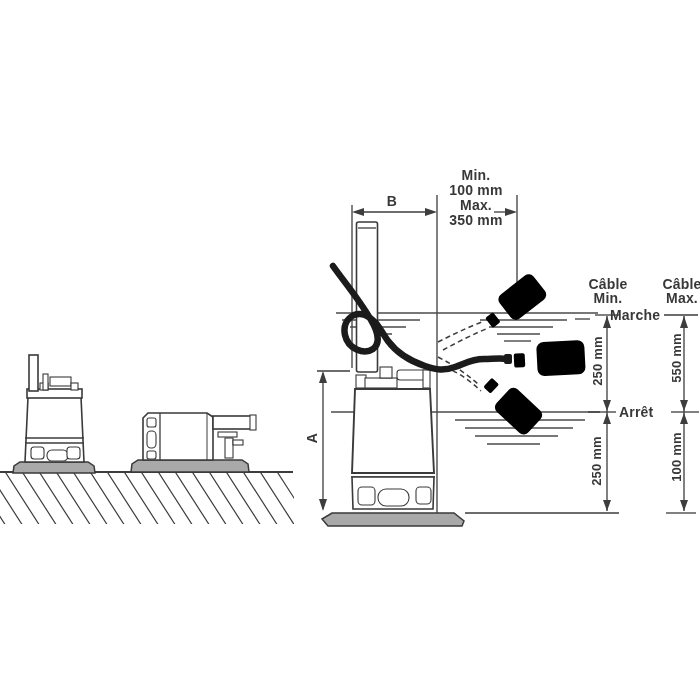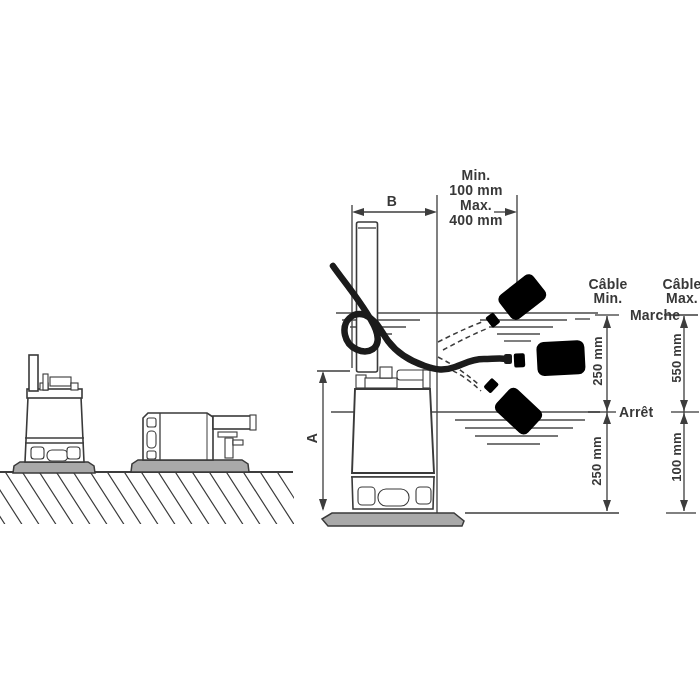--- a/index.html
+++ b/index.html
@@ -197,30 +197,30 @@
     <polygon class="arrow" points="684,413 680,424 688,424"></polygon>
     <polygon class="arrow" points="684,511 680,500 688,500"></polygon>
   </g>
 </svg>
 
 <div class="lbl" style="left:392px;top:201px;">B</div>
 
 <div class="lbl" style="left:476px;top:175px;">Min.</div>
 <div class="lbl" style="left:476px;top:190px;">100 mm</div>
 <div class="lbl" style="left:476px;top:205px;">Max.</div>
-<div class="lbl" style="left:476px;top:220px;">400 mm</div>
+<div class="lbl" style="left:476px;top:220px;">350 mm</div>
 
 <div class="lbl rot" style="left:312px;top:438px;font-size:14px;">A</div>
 
 <div class="lbl" style="left:608px;top:284px;">Câble</div>
 <div class="lbl" style="left:608px;top:298px;">Min.</div>
 <div class="lbl" style="left:682px;top:284px;">Câble</div>
 <div class="lbl" style="left:682px;top:298px;">Max.</div>
 
-<div class="lbl anchor-left" style="left:630px;top:315px;">Marche</div>
+<div class="lbl anchor-left" style="left:610px;top:315px;">Marche</div>
 <div class="lbl anchor-left" style="left:619px;top:412px;text-align:center;">Arrêt</div>
 
 <div class="lbl rot" style="left:597px;top:361px;">250 mm</div>
 <div class="lbl rot" style="left:596px;top:461px;">250 mm</div>
 <div class="lbl rot" style="left:676px;top:358px;">550 mm</div>
 <div class="lbl rot" style="left:676px;top:457px;">100 mm</div>
 
 </div>
 
 </body></html>

